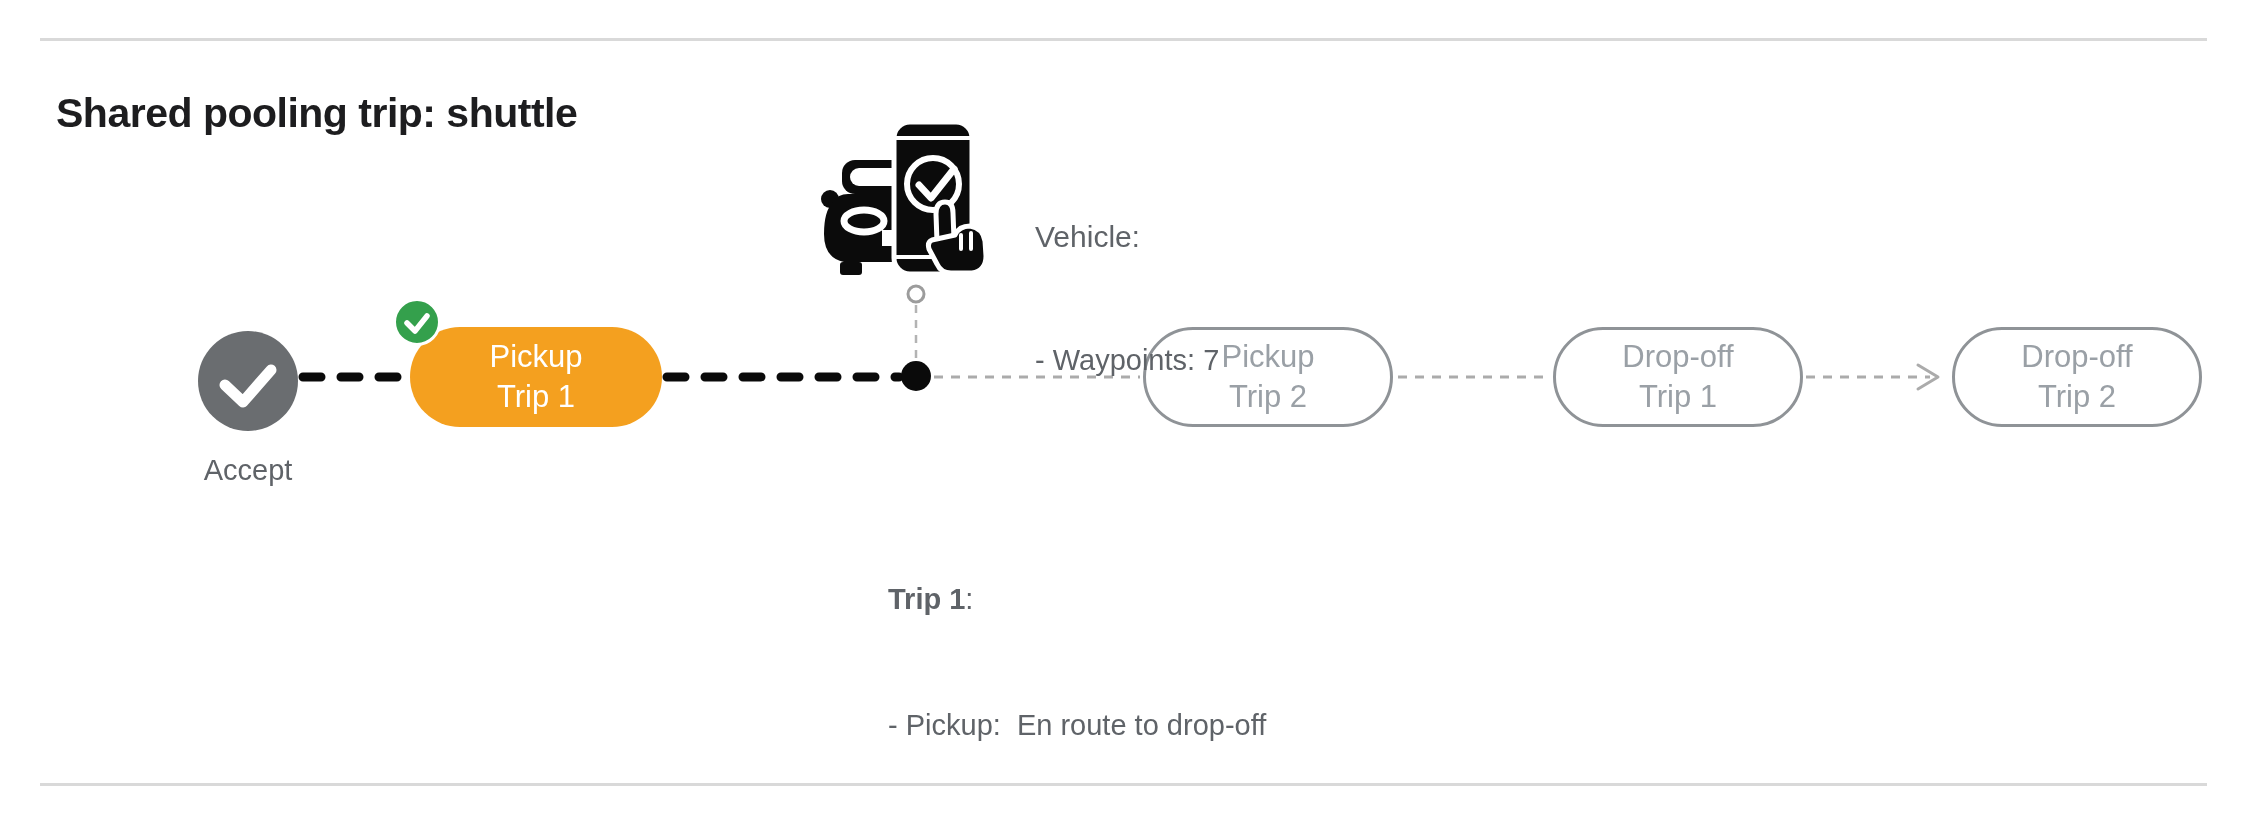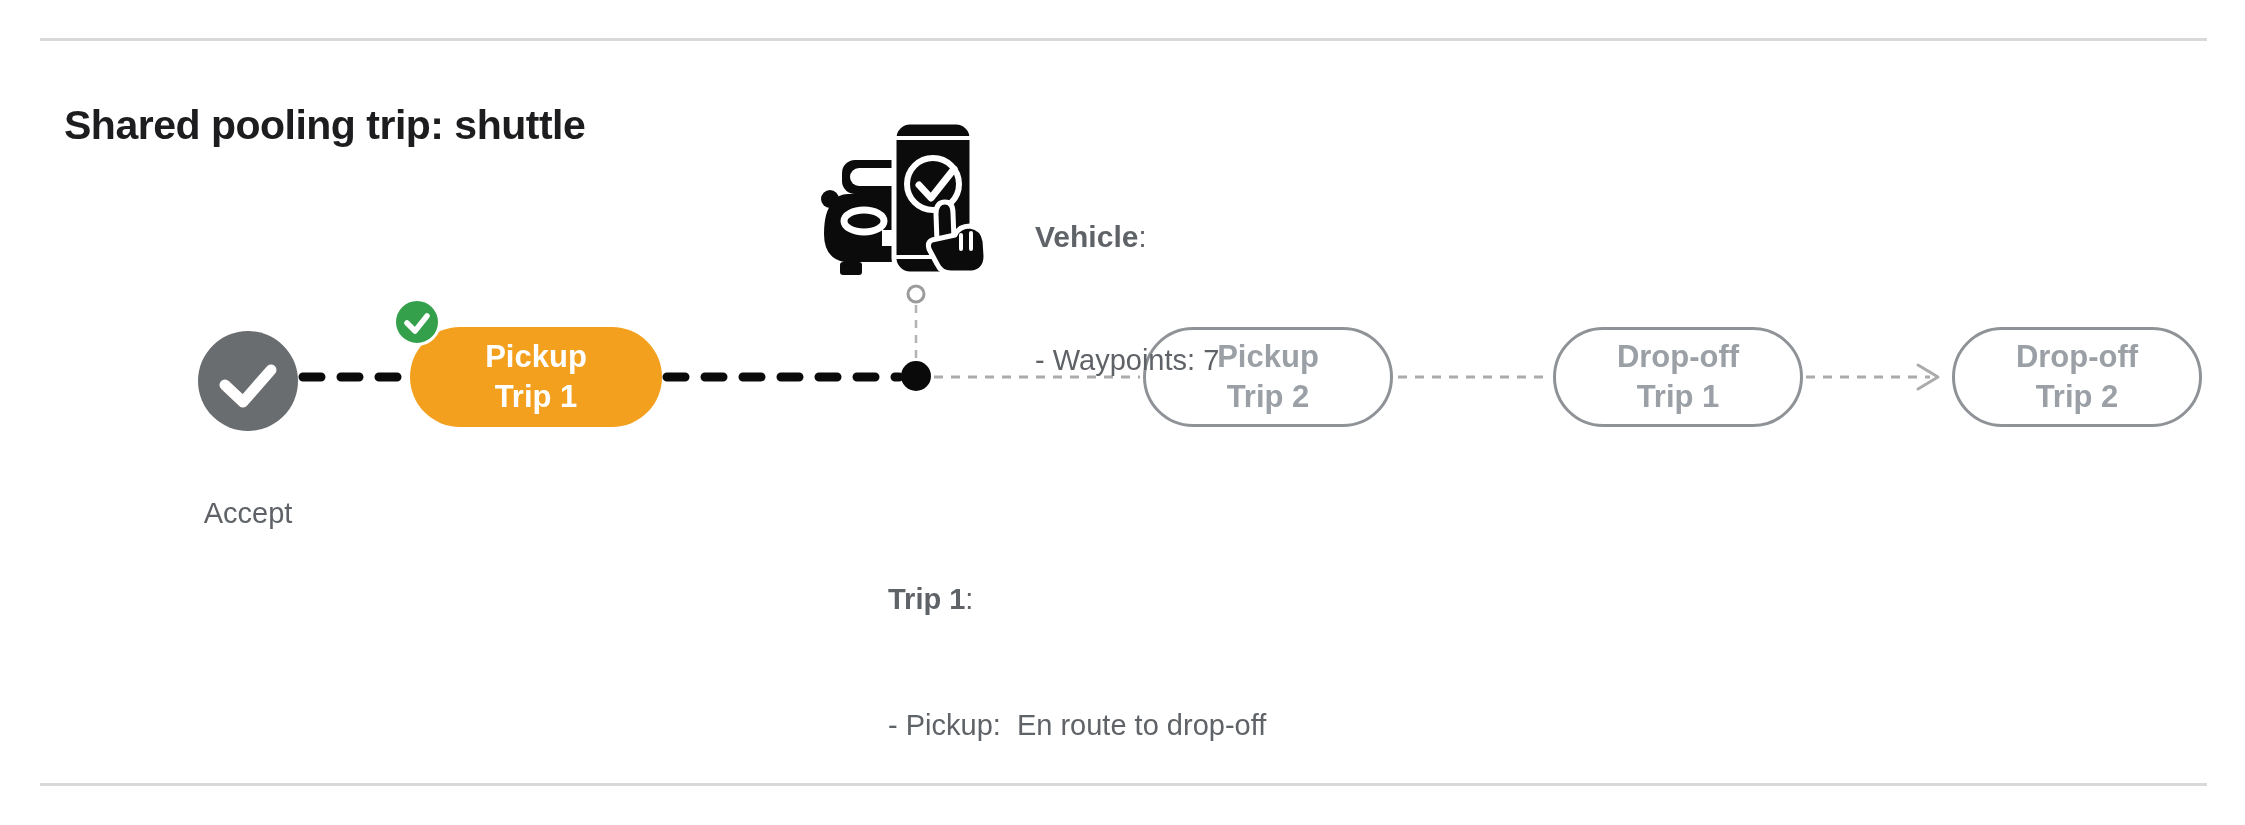--- a/index.html
+++ b/index.html
@@ -12,26 +12,25 @@
   .rule {
     position: absolute;
     left: 40px; width: 2167px; height: 3px;
     background: #D9D9D9;
   }
   .rule.top { top: 38px; }
   .rule.bottom { top: 783px; }
 
   .page-title {
     position: absolute;
-    left: 64px; top: 90px;
+    left: 56px; top: 90px;
     font-size: 41px; font-weight: bold;
     letter-spacing: -0.5px;
     color: #1D1D1F;
     white-space: nowrap;
-    margin-top: 12px;
   }
 
   
   svg.overlay {
     position: absolute; left: 0; top: 0;
     width: 2245px; height: 825px;
   }
 
   
   .milestone {
@@ -43,31 +42,30 @@
   }
   .milestone svg { width: 100%; height: 100%; display: block; }
 
   .milestone-label {
     position: absolute;
     left: 118px; top: 451px;
     width: 260px;
     text-align: center;
     font-size: 29px; line-height: 39px;
     color: #5F6368;
-    margin-top: 43px;
   }
 
   .pill {
     position: absolute; top: 327px;
     height: 100px; width: 250px;
     border-radius: 50px;
     box-sizing: border-box;
     display: flex; flex-direction: column;
     align-items: center; justify-content: center;
-    font-weight: bold; font-size: 31px; line-height: 40px;
+    font-weight: normal; font-size: 31px; line-height: 40px;
     text-align: center;
     white-space: nowrap;
   }
   .pill.active {
     left: 410px; width: 252px;
     background: #F4A01F;
     color: #ffffff;
   }
   .pill.pending {
     background: #ffffff;
@@ -95,21 +93,21 @@
   }
   .vehicle-icon svg { width: 100%; height: 100%; display: block; }
 
   .vehicle-info {
     position: absolute;
     left: 1035px; top: 134px;
     font-size: 29px; line-height: 41px;
     color: #5F6368;
     white-space: pre-wrap;
   }
-  .vehicle-info .b { font-weight: bold; font-size: 30px; }
+  .vehicle-info .b { font-weight: normal; font-size: 30px; }
 
   .trip-status {
     position: absolute;
     left: 888px; top: 494px;
     font-size: 29px; line-height: 42px;
     color: #5F6368;
     white-space: pre-wrap;
   }
   .trip-status .b { font-weight: bold; }
 </style>

